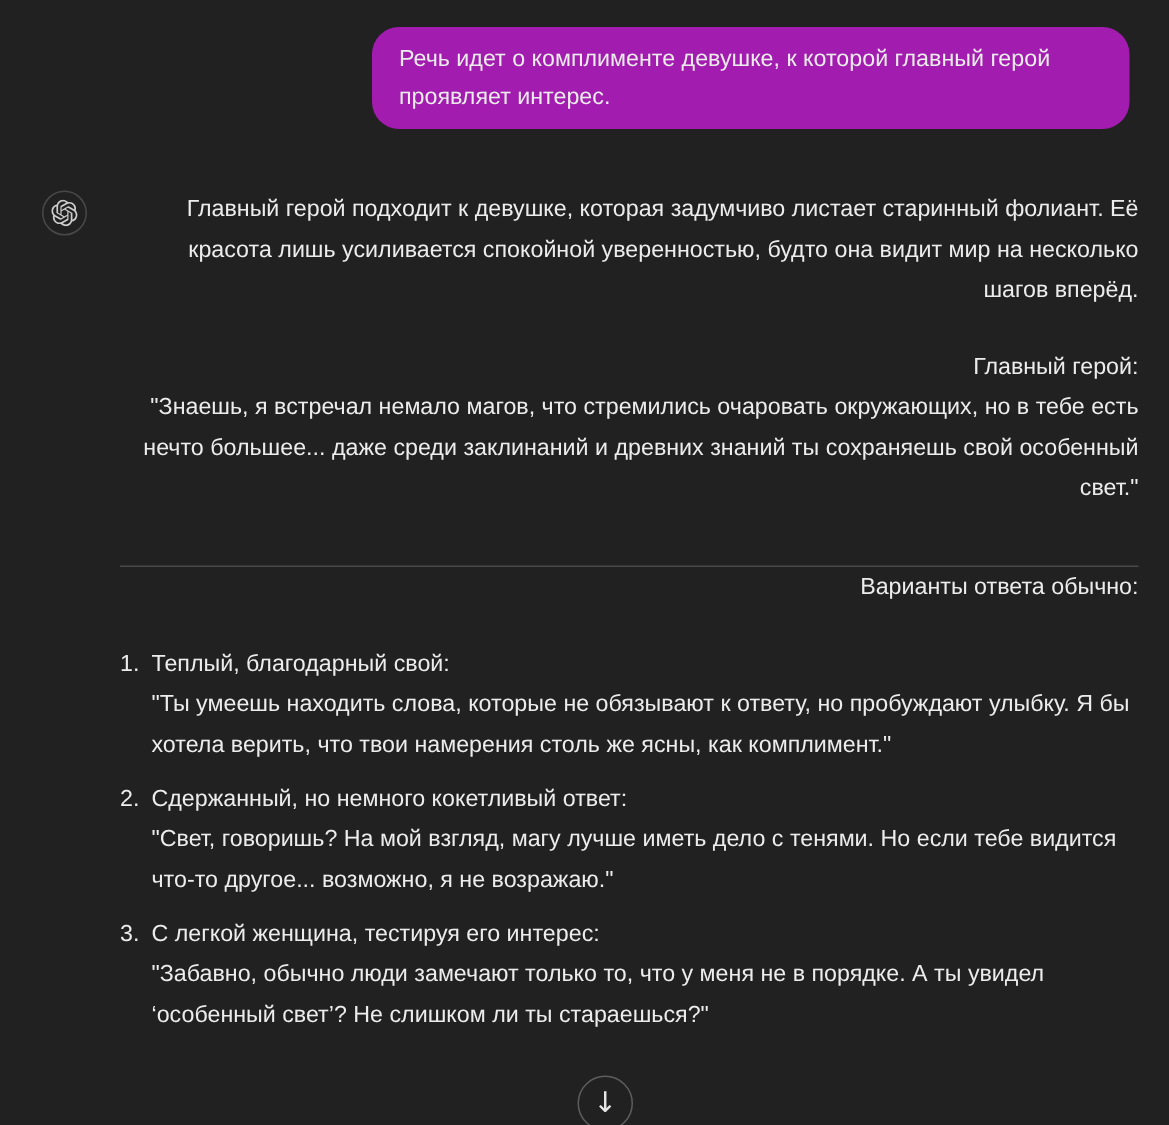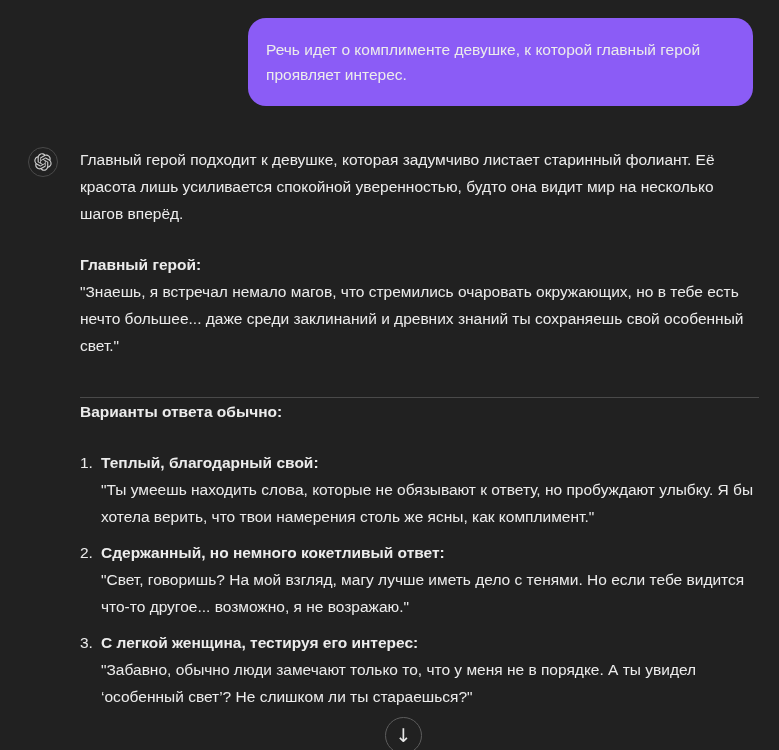--- a/index.html
+++ b/index.html
@@ -14,23 +14,23 @@
   }
   .chat { width: 779px; }
 
   
   .user-row {
     display: flex;
     justify-content: flex-end;
     padding: 18px 26px 0 0;
   }
   .bubble {
-    background: #8b5cf6;
+    background: #a21caf;
     border-radius: 18px;
-    padding: 19px 18px;
+    padding: 9px 18px;
     max-width: 505px;
     line-height: 25px;
     color: #ececec;
   }
 
   
   .assistant-row {
     display: flex;
     align-items: flex-start;
     margin-top: 40px;
@@ -44,23 +44,23 @@
     display: flex; align-items: center; justify-content: center;
     margin-top: 1px;
   }
   .avatar svg { width: 18px; height: 18px; }
   .content {
     flex: 1 1 auto;
     margin-left: 22px;
     line-height: 27px;
     max-width: 680px;
   }
-  .content p { margin: 0 0 24px 0; }
+  .content p { margin: 0 0 24px 0; text-align: right; }
   .content p:last-child { margin-bottom: 0; }
-  strong { font-weight: 700; color: #ececec; }
+  strong { font-weight: 400; color: #ececec; }
 
   hr.divider {
     border: none;
     border-top: 1.5px solid #4a4a4a;
     margin: 38px 0 0 0;
   }
   .options-heading { margin: 50px 0 0 0; }
 
   ol.options {
     list-style: none;

